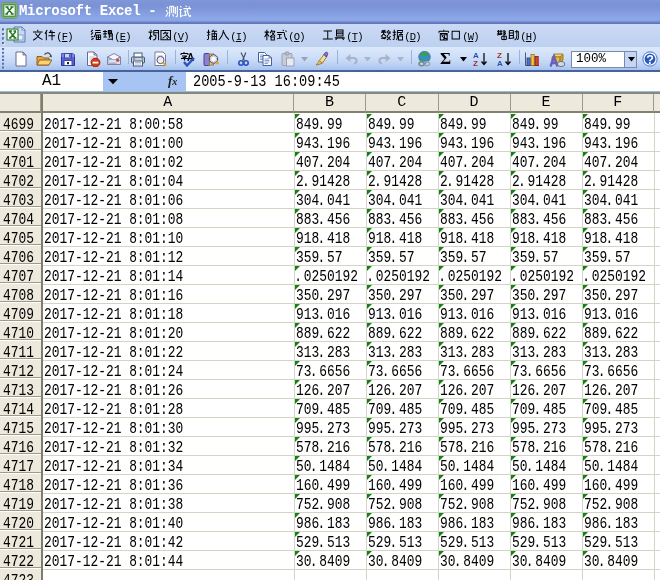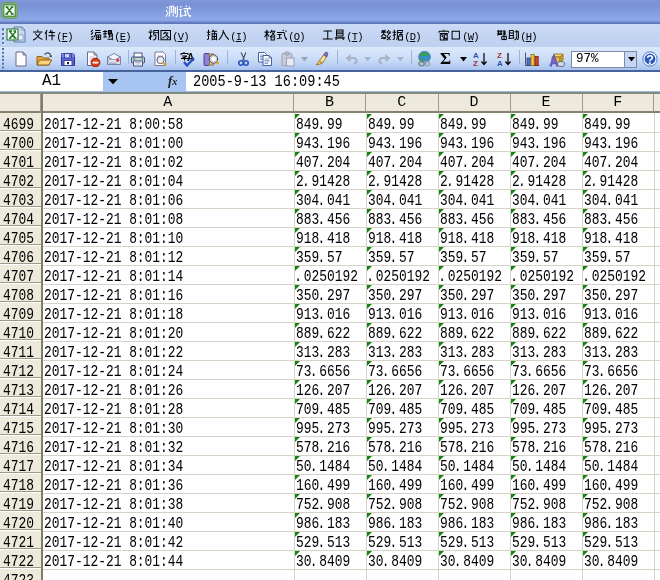--- a/index.html
+++ b/index.html
@@ -106,20 +106,21 @@
       </symbol>
     </defs>
   </svg>
 <div class="abs" id="title">
 <svg class="abs" style="left:1px;top:2px" width="17" height="17" viewBox="0 0 17 17">
 <rect x="0.5" y="0.5" width="16" height="16" rx="2.5" fill="#4c8848"></rect>
 <rect x="1.5" y="1.5" width="14" height="14" rx="1.5" fill="none" stroke="#7cb46c" stroke-width="1.6"></rect>
 <rect x="3.4" y="3.4" width="10.2" height="10.2" fill="#fff"></rect>
 <path d="M4.5 5 H7.5 M5.8 5 L11.3 12 M12.5 5 H9.5 M11.2 5 L5.5 12 M4.3 12 H7 M9.8 12 H12.7" stroke="#1c781c" stroke-width="1.35" fill="none"></path>
 </svg>
+<div class="txt">Microsoft Excel - </div>
 <div class="abs" style="left:165px;top:4px;color:#fff"><svg class="cj bold" width="13" height="13">
         <use href="#g-ce"></use>
       </svg><svg class="cj bold" width="13" height="13">
         <use href="#g-shi5"></use>
       </svg></div>
 </div>
 <div class="abs" id="menu">
 <svg class="abs" style="left:1px;top:3px" width="5" height="18">
       <path d="M1 1.5h2v2H1z M1 6h2v2H1z M1 10.5h2v2H1z M1 15h2v2H1z" fill="#5470ae"></path>
       <path d="M2 2.5h2v2H2z M2 7h2v2H2z M2 11.5h2v2H2z M2 16h2v2H2z" fill="#e8f0fc" opacity=".8"></path>
@@ -316,21 +317,21 @@
     <rect x="7" y="3.5" width="3.2" height="11" fill="#f4c838" stroke="#907018" stroke-width=".8"></rect>
     <rect x="11" y="5.5" width="3.2" height="9" fill="#d44430" stroke="#801c10" stroke-width=".8"></rect>
   </svg>
 <svg class="abs" style="left:549px;top:51px" width="17" height="16" viewBox="0 0 17 16">
     <path d="M3 6 L6 3 H14 L11 6 z" fill="#f4d468" stroke="#a08020"></path>
     <path d="M3 6 H11 V12 H3 z" fill="#e8bc40" stroke="#a08020"></path>
     <path d="M11 6 L14 3 V9 L11 12 z" fill="#c89c30" stroke="#a08020"></path>
     <ellipse cx="12" cy="13" rx="3.8" ry="2.6" fill="#d0d8e4" stroke="#6a7484"></ellipse>
     <path d="M1.5 15.5 L5 5.5 L8.5 15.5 M2.8 12 h4.4" stroke="#6a5ec0" stroke-width="2.4" fill="none"></path>
   </svg>
-<div class="abs" style="left:571px;top:50.5px;width:54px;height:17px;background:#fff;border:1px solid #7a8aa8;font-size:12.5px;line-height:15px;padding-left:4px;color:#000">97%</div>
+<div class="abs" style="left:571px;top:50.5px;width:54px;height:17px;background:#fff;border:1px solid #7a8aa8;font-size:12.5px;line-height:15px;padding-left:4px;color:#000">100%</div>
 <div class="abs" style="left:625px;top:50.5px;width:12px;height:17px;background:#c4d6f4;border:1px solid #7a8aa8;border-left:none"></div>
 <svg class="abs" style="left:628px;top:57px" width="7" height="5">
     <path d="M0 0 h7 l-3.5 4.5 z" fill="#000"></path>
   </svg>
 <svg class="abs" style="left:642px;top:51px" width="16" height="16" viewBox="0 0 16 16">
     <circle cx="8" cy="8" r="7.4" fill="#2858c0"></circle>
     <circle cx="8" cy="8" r="6.1" fill="none" stroke="#fff" stroke-width="1.3"></circle>
     <circle cx="8" cy="8" r="7.4" fill="none" stroke="#8aa6e4" stroke-width="1"></circle>
     <text x="4.2" y="12.5" font-size="12.5" font-weight="bold" fill="#fff" font-family="Liberation Sans">?</text>
   </svg>

